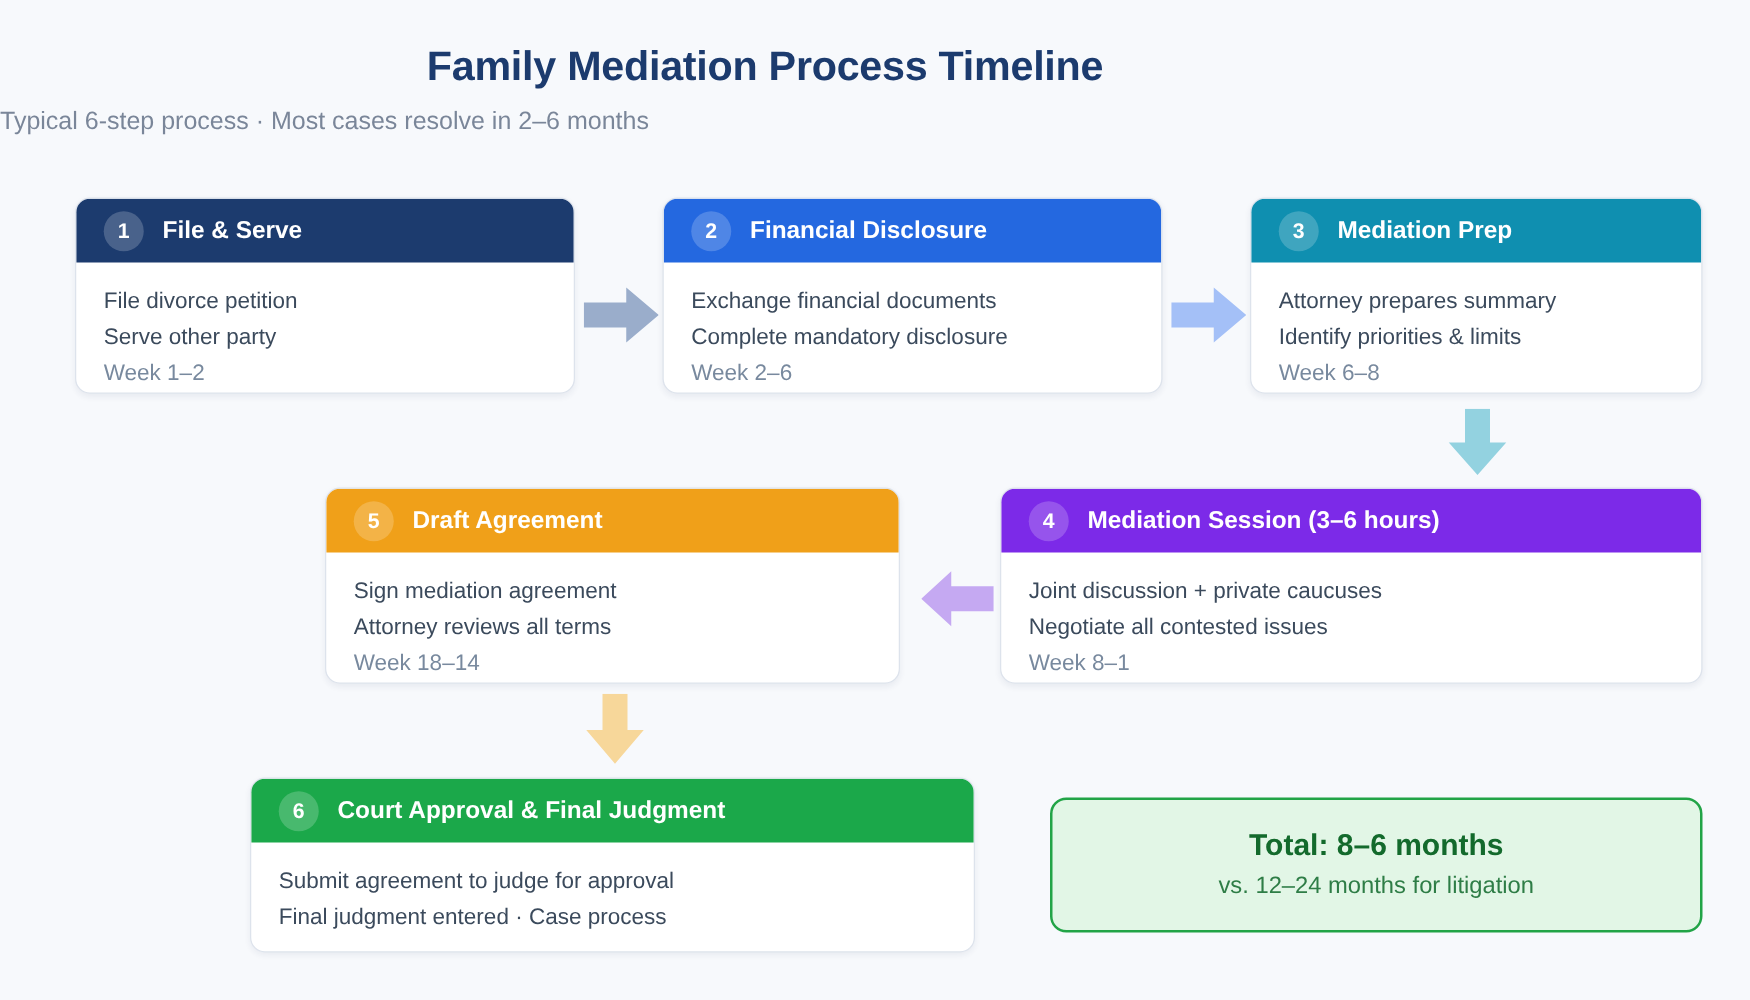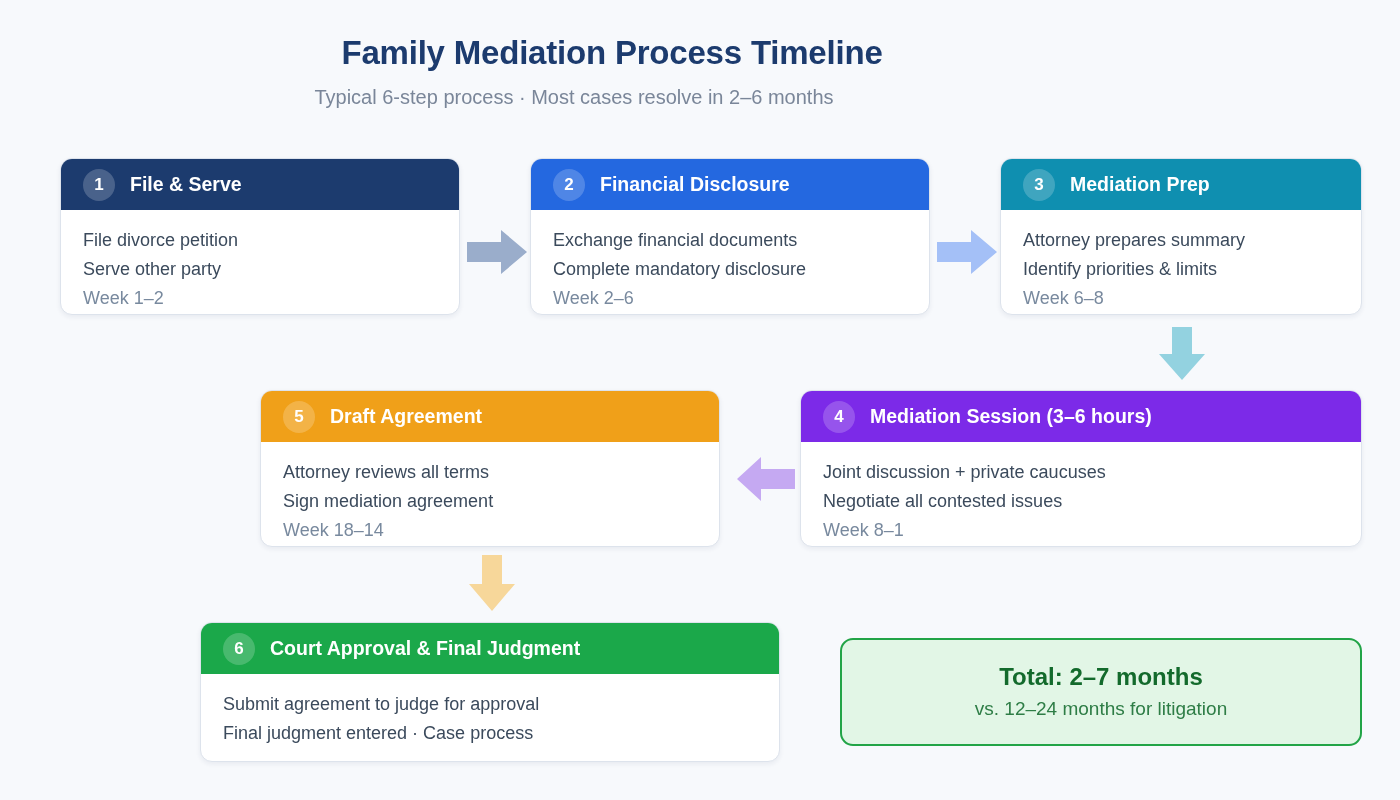--- a/index.html
+++ b/index.html
@@ -23,21 +23,20 @@
     font-size: 33px;
     font-weight: bold;
     color: #1c3b6e;
     letter-spacing: -0.2px;
   }
   #page-subtitle {
     position: absolute;
     top: 86px;
     left: 0;
     width: 1148px;
-    text-align: center;
     font-size: 20px;
     color: #7a8699;
   }
 
   
   .card {
     position: absolute;
     background: #ffffff;
     border: 1px solid #dde3ec;
     border-radius: 12px;
@@ -169,22 +168,22 @@
     <polygon points="15,0 35,0 35,27 48,27 25,53 2,27 15,27" fill="#93d2e0"></polygon>
   </svg>
 </div>
 
 <div class="card" id="card-5" style="left:260px; top:390px; width:460px; height:157px;">
   <div class="card-header" style="background: rgb(240, 160, 25);">
     <div class="badge">5</div>
     <div class="card-title">Draft Agreement</div>
   </div>
   <div class="card-body">
+    <div class="line">Sign mediation agreement</div>
     <div class="line">Attorney reviews all terms</div>
-    <div class="line">Sign mediation agreement</div>
     <div class="line muted">Week 18–14</div>
   </div>
 </div>
 
 <div class="arrow" style="left:737px; top:455px;">
   <svg width="58" height="48" viewBox="0 0 58 48">
     <polygon points="58,14 24,14 24,2 0,24 24,46 24,34 58,34" fill="#c5a9f2"></polygon>
   </svg>
 </div>
 
@@ -211,15 +210,15 @@
     <div class="badge">6</div>
     <div class="card-title">Court Approval &amp; Final Judgment</div>
   </div>
   <div class="card-body">
     <div class="line">Submit agreement to judge for approval</div>
     <div class="line">Final judgment entered · Case process</div>
   </div>
 </div>
 
 <div id="summary-box" style="left: 840px; top: 638px; width: 522px; height: 108px; background: rgb(226, 246, 230); border-color: rgb(34, 164, 71);">
-  <div id="summary-total">Total: 2–7 months</div>
+  <div id="summary-total">Total: 8–6 months</div>
   <div id="summary-compare">vs. 12–24 months for litigation</div>
 </div>
 
 </body></html>

